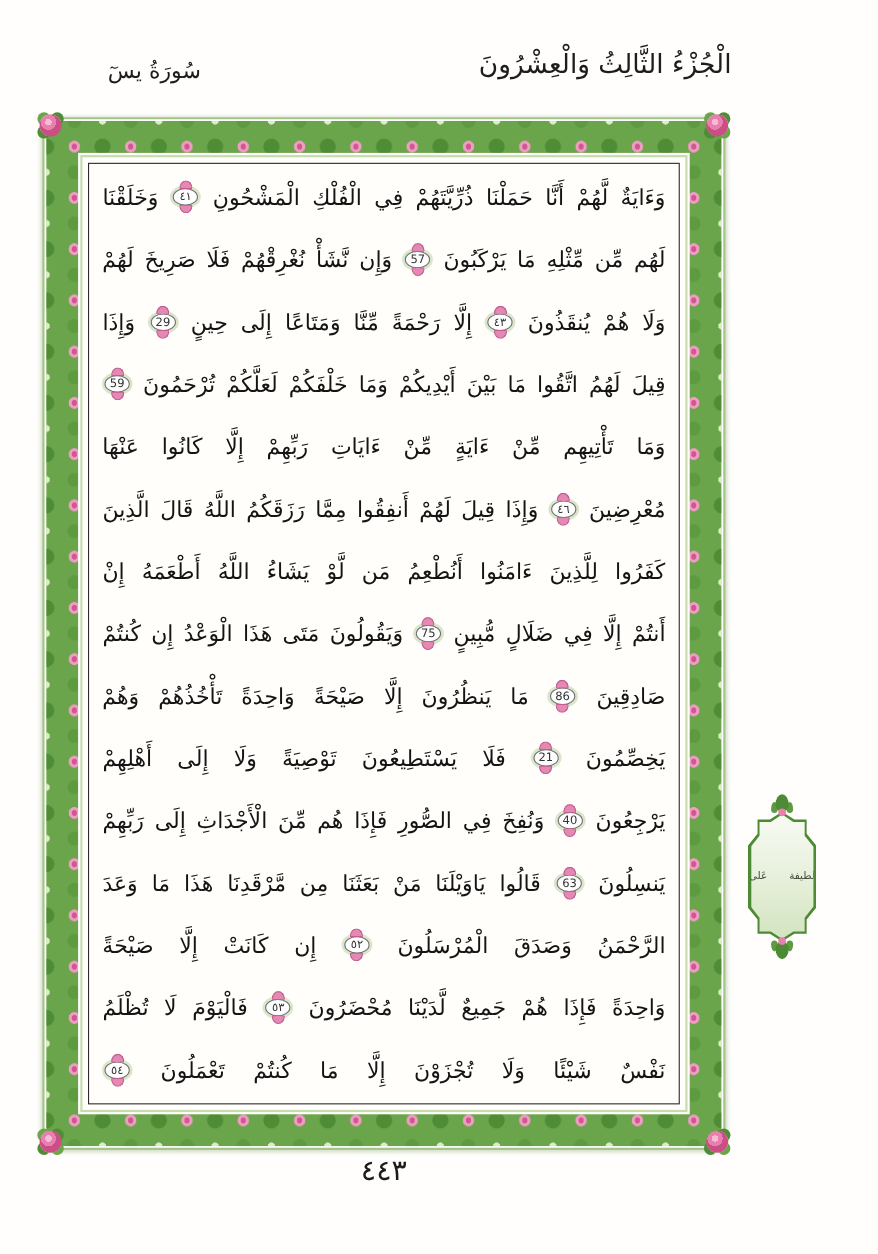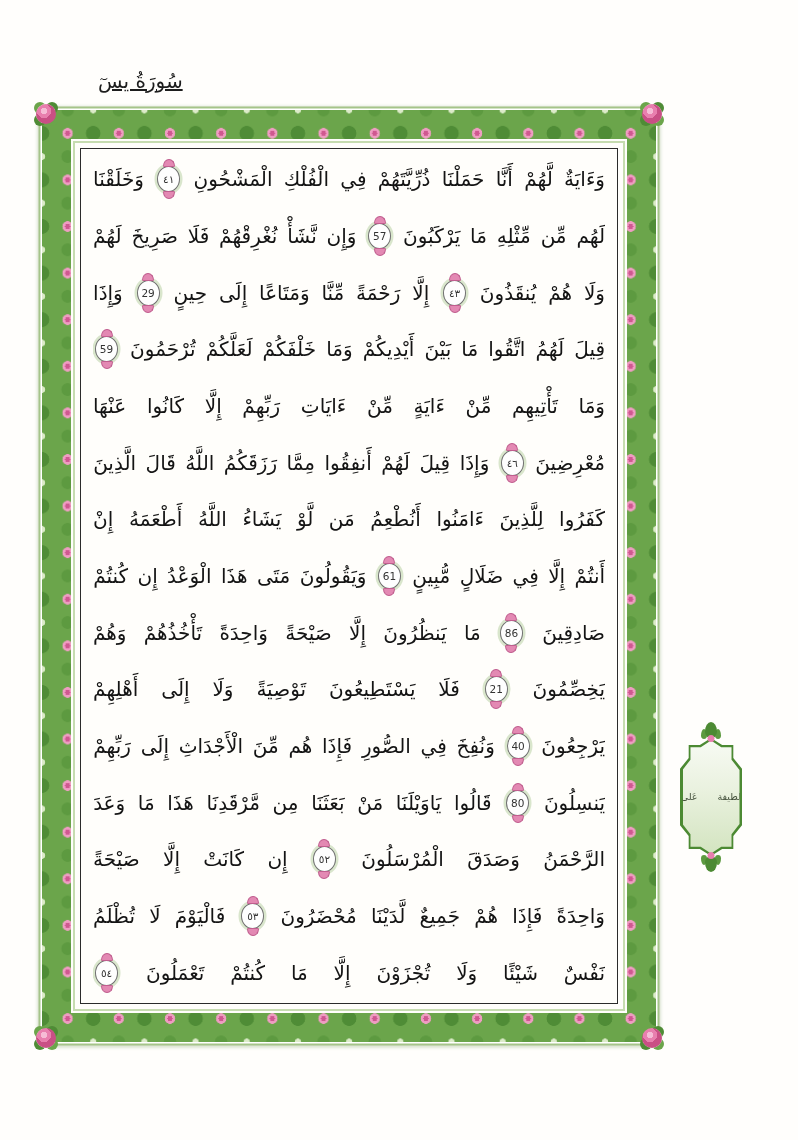--- a/index.html
+++ b/index.html
@@ -9,22 +9,22 @@
     font-family:"DejaVu Sans", sans-serif; color:#141414;
   }
   .page { position:absolute; inset:0; background:#fffefc; }
 
   
   .juz-title {
     position:absolute; top:44px; right:133px; font-size:24px;
     color:#1d1d1d; white-space:nowrap;
   }
   .surah-title {
-    position:absolute; top:69px; left:98px; font-size:20px;
-    color:#1d1d1d; white-space:nowrap;text-decoration:underline;
+    position:absolute; top:52px; left:98px; font-size:20px;
+    color:#1d1d1d; white-space:nowrap;
   }
 
   
   .frame {
     position:absolute; left:42px; top:110px; width:614px; height:932px;
     border-radius:10px;
     background:
       radial-gradient(circle at 50% 50%, #cf5890 0 2.5px, #ef9dc2 2.5px 5px, rgba(0,0,0,0) 5.5px) 0 0 / 51.2px 46.6px repeat,
       radial-gradient(circle at 50% 50%, #dcebc9 0 3px, rgba(0,0,0,0) 3.5px) 25.6px 23.3px / 51.2px 46.6px repeat,
       radial-gradient(circle at 50% 50%, #4f8c36 0 7px, rgba(0,0,0,0) 7.6px) 25.6px 0 / 51.2px 46.6px repeat,
@@ -52,21 +52,21 @@
   
   .lines { display:flex; flex-direction:column; height:100%; direction:rtl; }
   .qline {
     flex:1; display:flex; direction:rtl; align-items:center;
     justify-content:space-between; font-size:20px; color:#141414;
     white-space:nowrap; overflow:hidden;
   }
   .qw { display:inline-block; }
   .ayah-marker {
     position:relative; display:inline-flex; align-items:center; justify-content:center;
-    width:23px; height:26px; border:1.3px solid #6f6f6f; border-radius:50%;
+    width:23px; height:16px; border:1.3px solid #6f6f6f; border-radius:50%;
     background:#fefefe; font-size:10.5px; color:#333; flex:0 0 auto;
     box-shadow: 0 0 0 2.5px rgba(186,210,166,.55);
     margin:16px 2px;
   }
   .ayah-marker::before, .ayah-marker::after {
     content:""; position:absolute; left:50%; transform:translateX(-50%);
     width:10px; height:6px; background:#e389b3; border:1px solid #c05d8e;
   }
   .ayah-marker::before { top:-8px; border-radius:50% 50% 20% 20% / 90% 90% 10% 10%; }
   .ayah-marker::after  { bottom:-8px; border-radius:20% 20% 50% 50% / 10% 10% 90% 90%; }
@@ -104,20 +104,21 @@
   .page-number {
     position:absolute; top:1050px; left:42px; width:614px;
     text-align:center; font-size:26px; color:#1b1b1b; letter-spacing:2px;
   }
 </style>
 </head>
 <body>
 
 <div class="page">
 
+  <div class="juz-title">الْجُزْءُ الثَّالِثُ وَالْعِشْرُونَ</div>
   <div class="surah-title">سُورَةُ يسٓ</div>
 
   <div class="frame">
     <div class="corner-flower cf-tl"></div>
     <div class="corner-flower cf-tr"></div>
     <div class="corner-flower cf-bl"></div>
     <div class="corner-flower cf-br"></div>
 
     <div class="text-surface">
       <div class="lines">
@@ -210,21 +211,21 @@
             <span class="qw">اللَّهُ</span>
             <span class="qw">أَطْعَمَهُ</span>
             <span class="qw">إِنْ</span>
           </div>
           <div class="qline">
             <span class="qw">أَنتُمْ</span>
             <span class="qw">إِلَّا</span>
             <span class="qw">فِي</span>
             <span class="qw">ضَلَالٍ</span>
             <span class="qw">مُّبِينٍ</span>
-            <span class="ayah-marker">61</span>
+            <span class="ayah-marker">75</span>
             <span class="qw">وَيَقُولُونَ</span>
             <span class="qw">مَتَى</span>
             <span class="qw">هَذَا</span>
             <span class="qw">الْوَعْدُ</span>
             <span class="qw">إِن</span>
             <span class="qw">كُنتُمْ</span>
           </div>
           <div class="qline">
             <span class="qw">صَادِقِينَ</span>
             <span class="ayah-marker">86</span>
@@ -254,21 +255,21 @@
             <span class="qw">الصُّورِ</span>
             <span class="qw">فَإِذَا</span>
             <span class="qw">هُم</span>
             <span class="qw">مِّنَ</span>
             <span class="qw">الْأَجْدَاثِ</span>
             <span class="qw">إِلَى</span>
             <span class="qw">رَبِّهِمْ</span>
           </div>
           <div class="qline">
             <span class="qw">يَنسِلُونَ</span>
-            <span class="ayah-marker">80</span>
+            <span class="ayah-marker">63</span>
             <span class="qw">قَالُوا</span>
             <span class="qw">يَاوَيْلَنَا</span>
             <span class="qw">مَنْ</span>
             <span class="qw">بَعَثَنَا</span>
             <span class="qw">مِن</span>
             <span class="qw">مَّرْقَدِنَا</span>
             <span class="qw">هَذَا</span>
             <span class="qw">مَا</span>
             <span class="qw">وَعَدَ</span>
           </div>
@@ -314,14 +315,15 @@
     <div class="mm-dot top"></div>
     <div class="mm-body"></div>
     <div class="mm-inner">
       <div class="mm-text">سكتة لطيفة</div>
       <div class="mm-text">عَلى الألف</div>
     </div>
     <div class="mm-dot bottom"></div>
     <div class="mm-finial bottom"></div>
   </div>
 
+  <div class="page-number">٤٤٣</div>
 
 </div>
 
 </body></html>

